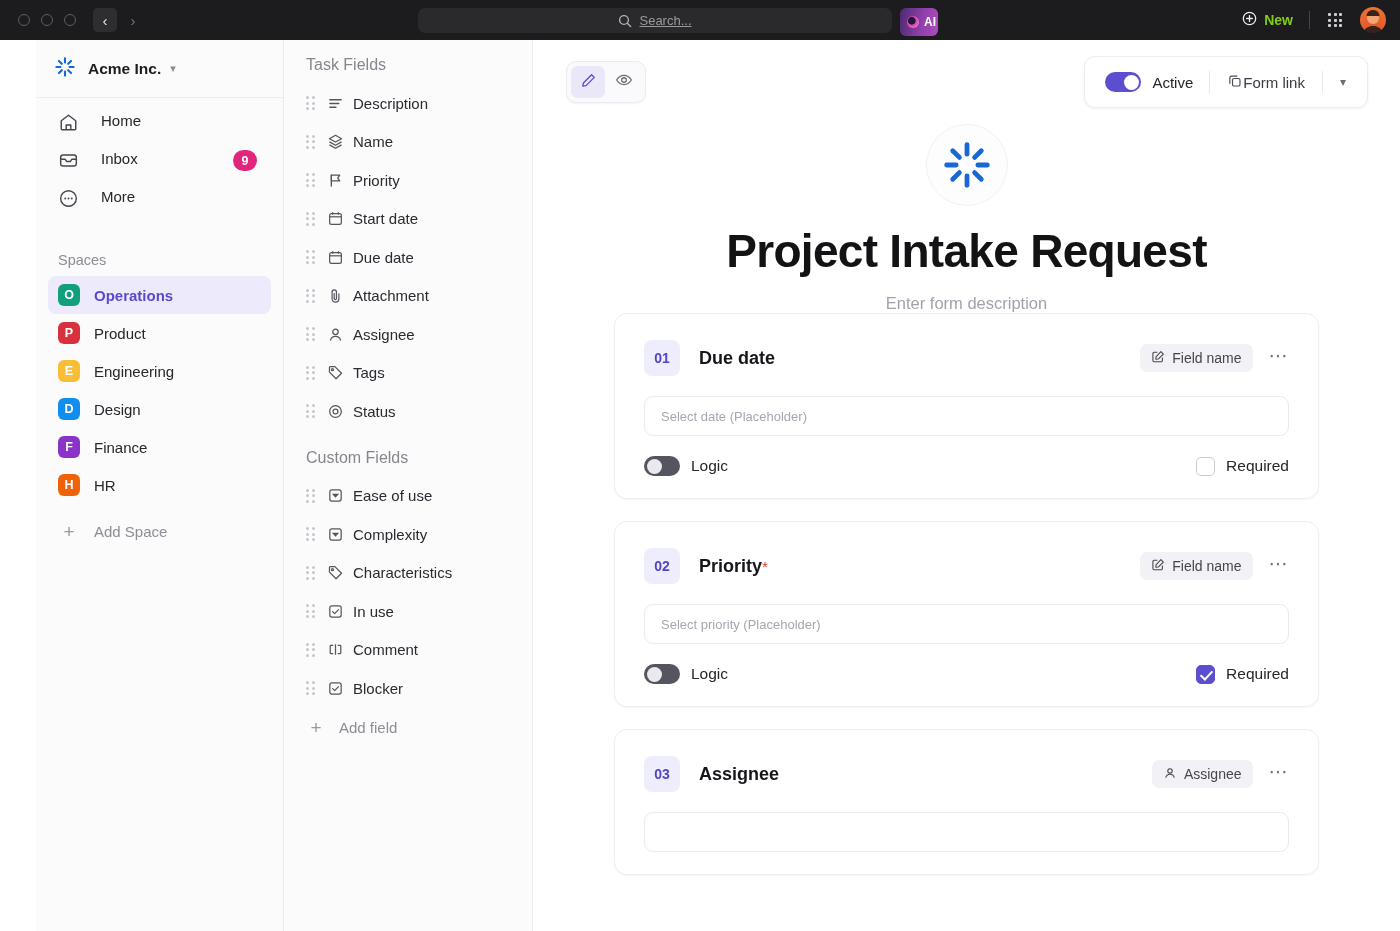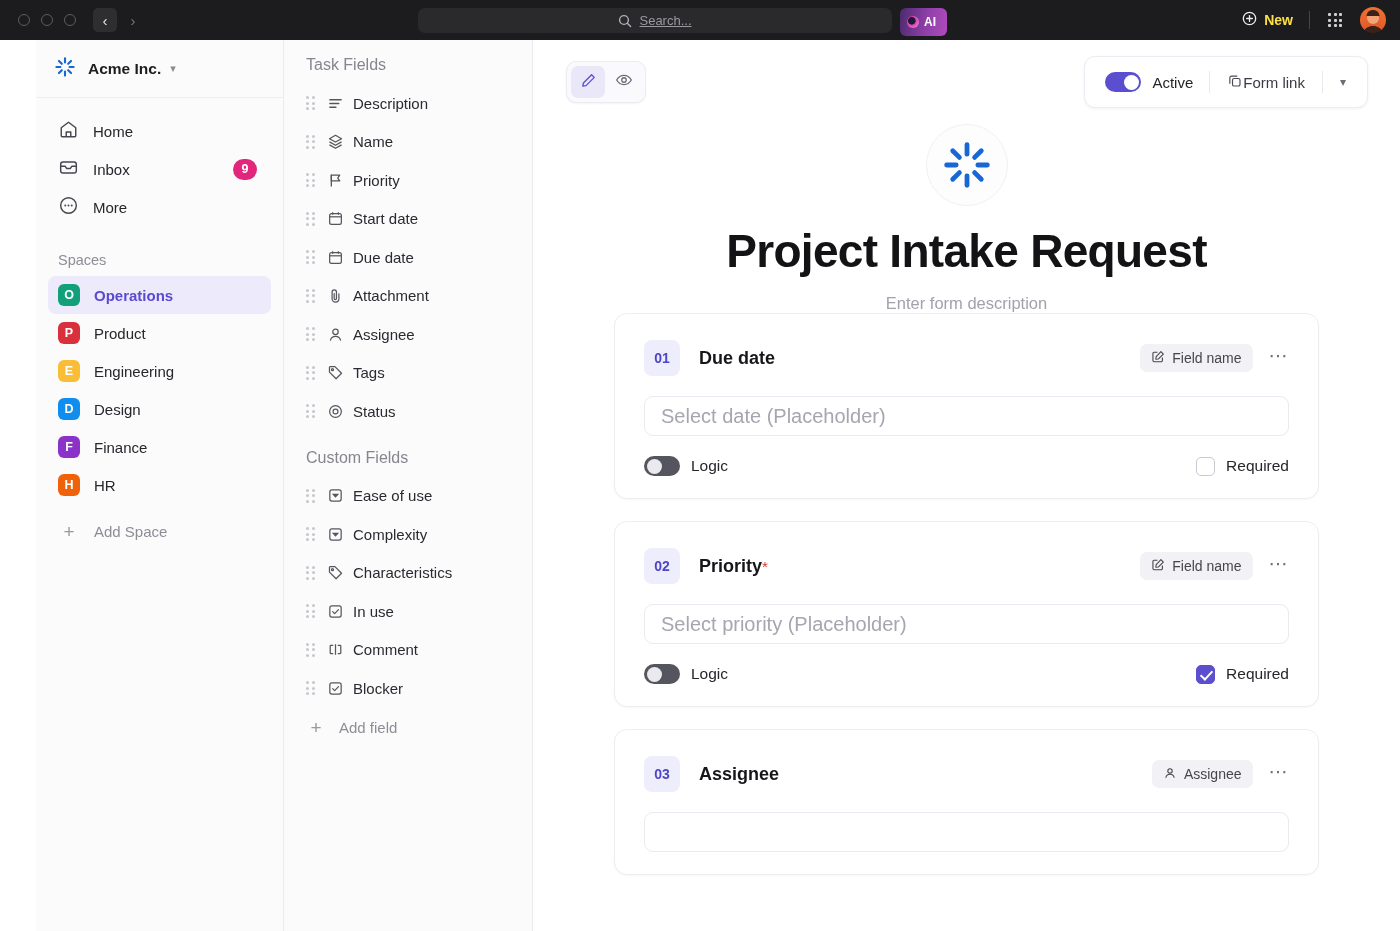--- a/index.html
+++ b/index.html
@@ -29,34 +29,34 @@
   .navbtn.fwd { color: #77777b; }
   .searchwrap {
     position: absolute; left: 418px; top: 8px; width: 474px; height: 25px;
     background: #2a2a2d; border-radius: 7px;
     display: flex; align-items: center; justify-content: center; gap: 7px;
   }
   .search-icon svg { display: block; }
   .searchtext { color: #9a9a9e; font-size: 13px; text-decoration: underline; }
   .aibadge {
     position: absolute; left: 900px; top: 8px;
-    height: 28px; padding: 0 11px 0 7px; border-radius: 6px;
+    height: 28px; padding: 0 2px 0 7px; border-radius: 6px;
     background: linear-gradient(100deg,#4b2a6e 0%, #8e3fa8 55%, #b04bbd 100%);
     display: flex; align-items: center; gap: 5px;
   }
   .aidot {
     width: 12px; height: 12px; border-radius: 50%;
     background: radial-gradient(circle at 40% 40%, #1c1b33 0 34%, #d93ab0 40%, #f0a8e8 100%);
   }
   .ailabel { color: #fff; font-size: 12px; font-weight: bold; letter-spacing: .2px; }
   .topright {
     position: absolute; right: 14px; top: 0; height: 40px;
     display: flex; align-items: center; gap: 0;
   }
-  .newbtn { display: flex; align-items: center; gap: 7px; color: #fde047; font-size: 14px; font-weight: bold; padding-right: 16px; }
+  .newbtn { display: flex; align-items: center; gap: 7px; color: #84cc16; font-size: 14px; font-weight: bold; padding-right: 16px; }
   .vdiv { width: 1px; height: 18px; background: #46464a; }
   .gridicon { padding: 0 18px; display: flex; }
   .gdot { width: 3px; height: 3px; background: #cfcfd2; border-radius: 1px; }
   .ggrid { display: grid; grid-template-columns: repeat(3,3px); gap: 2.5px; }
   .avatar {
     width: 26px; height: 26px; border-radius: 50%;
     background: radial-gradient(circle at 50% 118%, #3a2218 0 34%, #e25b2a 36%, #f07434 100%);
     position: relative; overflow: hidden;
   }
   .avatar .face {
@@ -77,22 +77,22 @@
     border-right: 1px solid #ebebef; display: flex; flex-direction: column;
   }
   .ws {
     height: 58px; display: flex; align-items: center; gap: 12px;
     padding: 0 18px; border-bottom: 1px solid #eeeef1;
   }
   .ws-name { font-size: 15.5px; font-weight: bold; color: #1d1d20; }
   .chev { color: #8a8a92; font-size: 11px; margin-left: -3px; }
   .navlist { padding: 14px 12px 0 12px; }
   .navitem {
-    height: 38px; border-radius: 8px; display: flex; align-items: center;
-    padding: 0 10px; gap: 14px; position: relative;
+    height: 38px; border-radius: 8px; display: flex; align-items: flex-start;
+    padding: 0 10px; gap: 22px; position: relative;
   }
   .navitem .lbl { font-size: 15px; color: #26262b; }
   .badge {
     position: absolute; right: 14px; min-width: 24px; height: 21px;
     background: #e1267c; color: #fff; font-size: 12.5px; font-weight: bold;
     border-radius: 11px; display: flex; align-items: center; justify-content: center;
     padding: 0 7px;
   }
   .sect-label {
     font-size: 14.5px; color: #8d8d96; padding: 26px 22px 8px 22px;
@@ -199,21 +199,21 @@
   .spacer { flex: 1; }
   .chip {
     height: 28px; background: #f2f2f6; border-radius: 7px;
     display: flex; align-items: center; gap: 7px; padding: 0 11px;
     font-size: 14px; color: #45454e;
   }
   .dots3 { margin-left: 16px; color: #6f6f7a; font-size: 19px; letter-spacing: 1.5px; line-height: 1; padding-bottom: 6px; }
   .inputbox {
     height: 40px; margin-top: 20px; border: 1px solid #eaeaf0;
     border-radius: 9px; display: flex; align-items: center; padding: 0 16px;
-    font-size: 20px; color: #a6a6b0;
+    font-size: 13px; color: #a6a6b0;
   }
   .cardfoot { display: flex; align-items: center; margin-top: 20px; }
   .logiclabel { font-size: 15.5px; color: #26262b; }
   .reqwrap { display: flex; align-items: center; gap: 11px; }
   .cbox { width: 19px; height: 19px; border-radius: 5px; border: 1.6px solid #c9c9d2; background: #fff; }
   .cbox.checked {
     background: #5b4fd0; border-color: #5b4fd0; position: relative;
   }
   .cbox.checked::after {
     content: ""; position: absolute; left: 5.5px; top: 2px;

